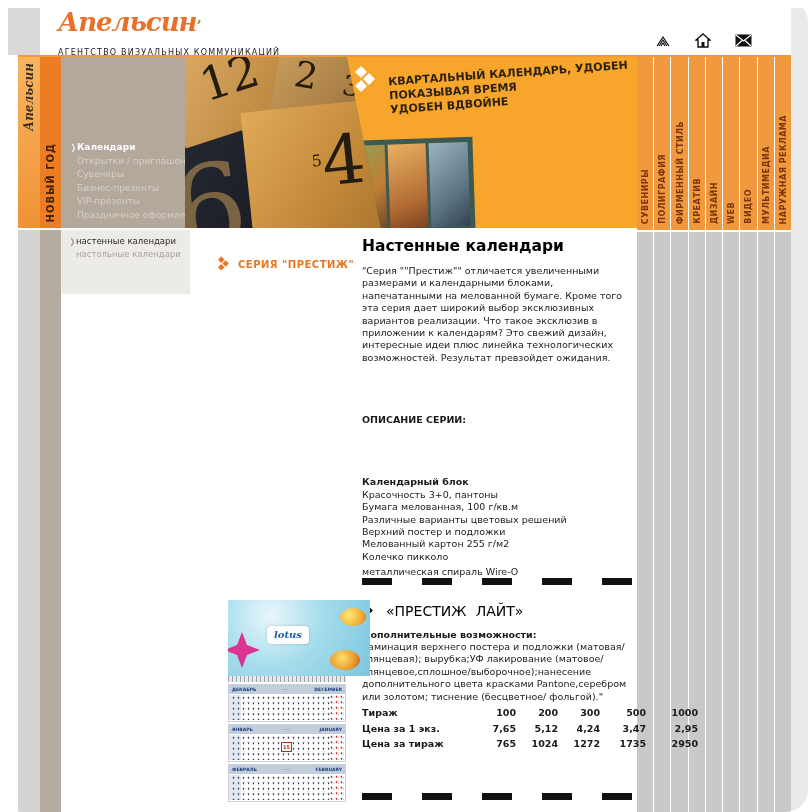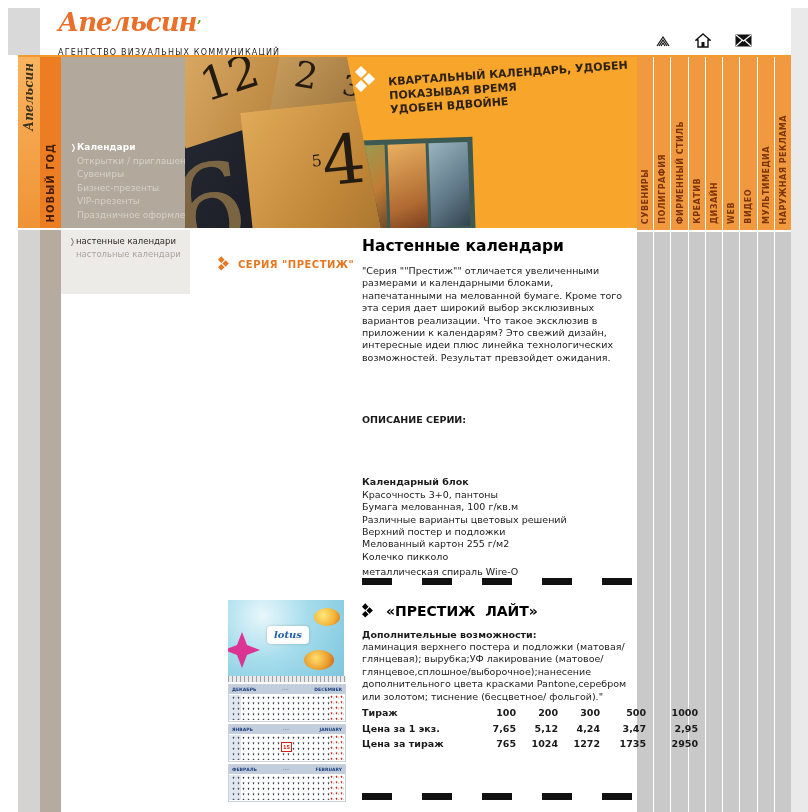--- a/index.html
+++ b/index.html
@@ -1,17 +1,17 @@
 <!DOCTYPE html>
 <html><head>
 <meta charset="utf-8">
 <style>
   html,body{margin:0;padding:0;background:#fff;}
   #page{position:relative;width:808px;height:812px;background:#fff;overflow:hidden;
-        font-family:"DejaVu Sans","Liberation Sans",sans-serif;color:#1a1a1a;}
+        font-family:"DejaVu Sans","Liberation Sans",sans-serif;color:#1a1a1a;border-radius:22px;}
   .abs{position:absolute;}
 
   
   .corner-block{left:8px;top:8px;width:32px;height:47px;background:#d9d9d9;}
   .logo{left:58px;top:8px;width:260px;height:46px;}
   .logo-script{font-family:"DejaVu Serif","Liberation Serif",serif;font-style:italic;font-weight:bold;
                font-size:26px;color:#e8702a;line-height:28px;letter-spacing:-1px;}
   .logo-leaf{color:#6aa21e;font-size:15px;font-style:normal;}
   .logo-sub{font-size:8px;letter-spacing:1.2px;color:#1c1c1c;margin-top:8px;}
   .hdr-icons{left:655px;top:30px;width:120px;height:20px;display:flex;gap:24px;align-items:center;}
@@ -80,29 +80,29 @@
   
   .series-label{left:218px;top:255px;font-size:10px;font-weight:bold;color:#e87722;letter-spacing:.5px;display:flex;gap:8px;align-items:center;}
   .title{left:362px;top:237px;font-size:15.5px;font-weight:bold;color:#000;}
   .intro{left:362px;top:265px;width:274px;font-size:9.5px;line-height:12.4px;}
   .spec{left:362px;top:367px;width:278px;font-size:9.5px;line-height:12.4px;}
   .b{font-weight:bold;margin-top:47px;}
   .spec .hgap{height:3px;}
   .divider{height:7px;background:repeating-linear-gradient(90deg,#111 0 30px,transparent 30px 60px);}
   .div1{left:362px;top:578px;width:272px;}
   .div2{left:362px;top:793px;width:272px;}
-  .prod-head{left:362px;top:602px;display:flex;gap:12px;align-items:center;font-size:14px;font-weight:bold;color:#000;word-spacing:5px;}
+  .prod-head{left:362px;top:602px;display:flex;gap:12px;align-items:center;font-size:14px;font-weight:normal;color:#000;word-spacing:5px;}
   .prod-specs{left:362px;top:633px;width:274px;font-size:9.5px;line-height:12.4px;}
   .price-table{left:362px;top:705px;display:grid;grid-template-columns:106px 48px 42px 42px 46px 52px;
       font-size:9.5px;font-weight:bold;line-height:15.5px;}
   .price-table .num{text-align:right;}
 
   
   .product{left:228px;top:600px;width:118px;height:206px;}
-  .poster{position:relative;width:116px;height:76px;overflow:hidden;
+  .poster{position:relative;width:142px;height:76px;overflow:hidden;
       background:radial-gradient(circle at 30% 20%,#e8f7fb 0%,#a5dcec 45%,#7cc6de 100%);}
   .lotus-label{position:absolute;left:39px;top:26px;width:42px;height:18px;background:#fdfdfd;border-radius:4px;
       text-align:center;font-family:"DejaVu Serif","Liberation Serif",serif;font-style:italic;font-weight:bold;
       font-size:10px;color:#1f5fae;line-height:18px;box-shadow:0 0 3px rgba(0,0,0,.2);}
   .flower{position:absolute;left:-6px;top:30px;}
   .fruit{position:absolute;right:4px;top:8px;width:26px;height:18px;border-radius:50%;
       background:radial-gradient(circle at 35% 40%,#ffe97a,#f2b135 60%,#d96a20);}
   .fruit2{position:absolute;right:10px;bottom:6px;width:30px;height:20px;border-radius:50%;
       background:radial-gradient(circle at 40% 40%,#ffdf6e,#e89a2c 60%,#c84e1a);}
   .hanger{width:118px;height:6px;background:repeating-linear-gradient(90deg,#9aa0a6 0 1px,#e8eaec 1px 4px);}

